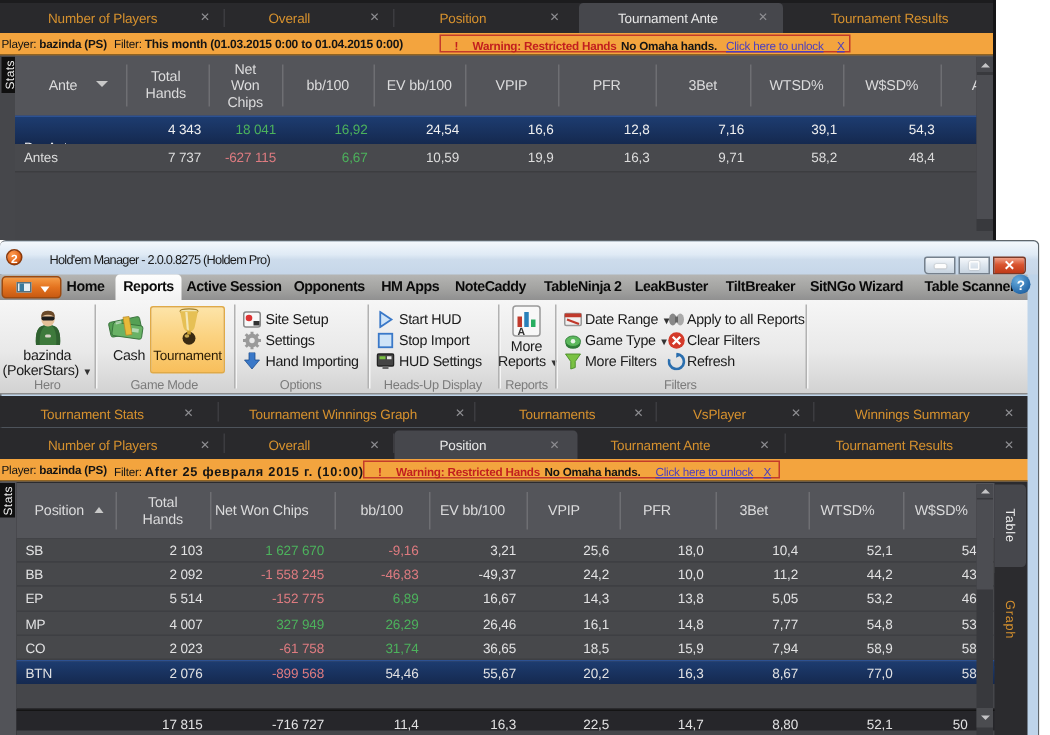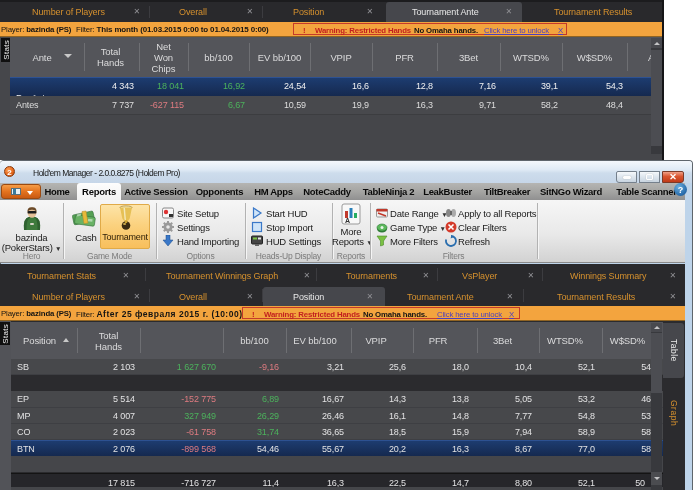--- a/index.html
+++ b/index.html
@@ -432,20 +432,21 @@
       <div class="abs vtab" style="left:0;top:1px;width:10px;height:23px;background:#101010;">
         <span class="vtxt" style="color:#f0f0f0;">Stats</span>
       </div>
 
       <div class="abs hdr" style="left:11px;top:1px;width:652px;height:37px;">
         <div class="hcell" style="left:0px;width:66px;justify-content:flex-start;padding-left:12px;">Position</div>
         <div class="abs" style="left:52px;top:16px;width:0;height:0;border-left:3.5px solid transparent;border-right:3.5px solid transparent;border-bottom:4px solid #c8c8c8;"></div>
         <div class="hsep" style="left:66px;"></div>
         <div class="hcell" style="left:66px;width:63px;">Total<br>Hands</div>
         <div class="hsep" style="left:129px;"></div>
+        <div class="hcell" style="left:129px;width:75px;padding-right:6px;">Net Won Chips</div>
         <div class="hsep" style="left:212px;"></div>
         <div class="hcell" style="left:212px;width:63px;">bb/100</div>
         <div class="hsep" style="left:275px;"></div>
         <div class="hcell" style="left:275px;width:65px;padding-right:7px;">EV bb/100</div>
         <div class="hsep" style="left:340px;"></div>
         <div class="hcell" style="left:340px;width:62px;padding-right:12px;">VPIP</div>
         <div class="hsep" style="left:402px;"></div>
         <div class="hcell" style="left:402px;width:64px;padding-right:14px;">PFR</div>
         <div class="hsep" style="left:466px;"></div>
         <div class="hcell" style="left:466px;width:62px;padding-right:11px;">3Bet</div>
@@ -460,20 +461,32 @@
           <span class="cell num " style="right:528px;top:3px;">2 103</span>
           <span class="cell num grn" style="right:447px;top:3px;">1 627 670</span>
           <span class="cell num red" style="right:384px;top:3px;">-9,16</span>
           <span class="cell num " style="right:319px;top:3px;">3,21</span>
           <span class="cell num " style="right:257px;top:3px;">25,6</span>
           <span class="cell num " style="right:194px;top:3px;">18,0</span>
           <span class="cell num " style="right:131px;top:3px;">10,4</span>
           <span class="cell num " style="right:68px;top:3px;">52,1</span>
           <span class="cell num " style="right:12px;top:3px;">54</span>
         </div>
+        <div class="abs row" style="left: 11px; top: 54.2px; width: 652px; height: 16.2px; background: rgb(71, 72, 75); box-shadow: rgb(62, 63, 67) 0px -1px 0px inset;">
+          <span class="cell" style="left:6px;top:3px;">BB</span>
+          <span class="cell num " style="right:528px;top:3px;">2 092</span>
+          <span class="cell num red" style="right:447px;top:3px;">-1 558 245</span>
+          <span class="cell num red" style="right:384px;top:3px;">-46,83</span>
+          <span class="cell num " style="right:319px;top:3px;">-49,37</span>
+          <span class="cell num " style="right:257px;top:3px;">24,2</span>
+          <span class="cell num " style="right:194px;top:3px;">10,0</span>
+          <span class="cell num " style="right:131px;top:3px;">11,2</span>
+          <span class="cell num " style="right:68px;top:3px;">44,2</span>
+          <span class="cell num " style="right:12px;top:3px;">43</span>
+        </div>
         <div class="abs row" style="left: 11px; top: 70.4px; width: 652px; height: 16.2px; background: rgb(71, 72, 75); box-shadow: rgb(62, 63, 67) 0px -1px 0px inset;">
           <span class="cell" style="left:6px;top:3px;">EP</span>
           <span class="cell num " style="right:528px;top:3px;">5 514</span>
           <span class="cell num red" style="right:447px;top:3px;">-152 775</span>
           <span class="cell num grn" style="right:384px;top:3px;">6,89</span>
           <span class="cell num " style="right:319px;top:3px;">16,67</span>
           <span class="cell num " style="right:257px;top:3px;">14,3</span>
           <span class="cell num " style="right:194px;top:3px;">13,8</span>
           <span class="cell num " style="right:131px;top:3px;">5,05</span>
           <span class="cell num " style="right:68px;top:3px;">53,2</span>

